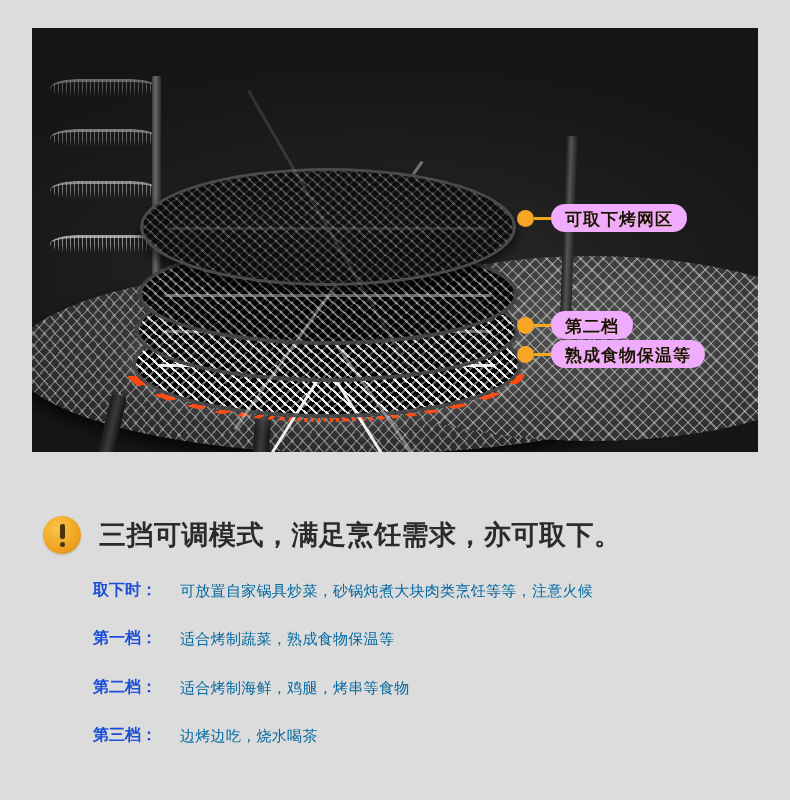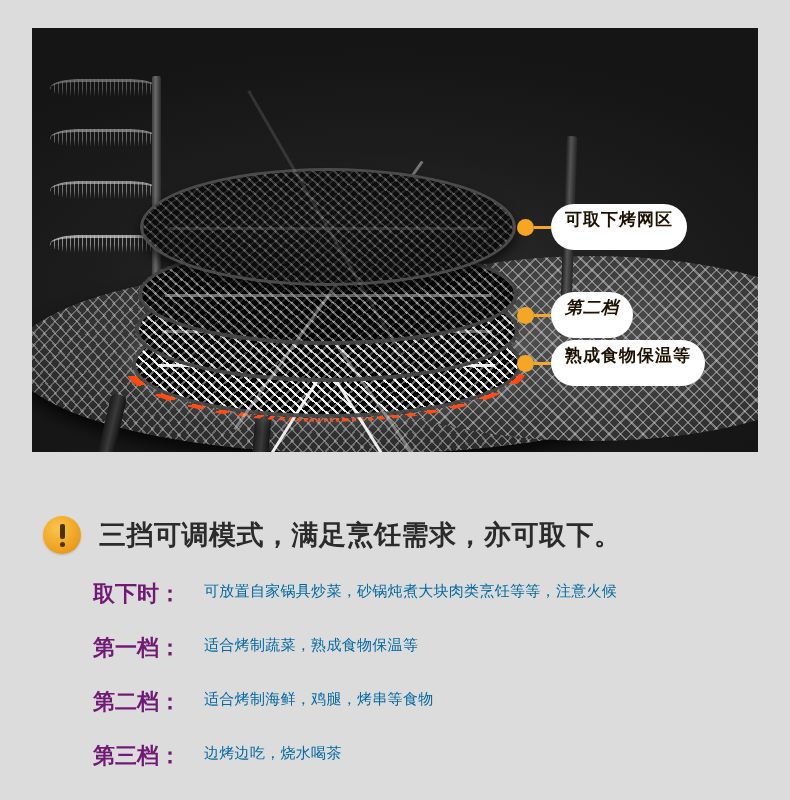--- a/index.html
+++ b/index.html
@@ -174,36 +174,36 @@
   .callout { position:absolute; display:flex; align-items:center; }
   .callout .dot {
     width:17px; height:17px; border-radius:50%;
     background:#F5A623;
     flex:0 0 auto;
   }
   .callout .lead {
     height:3px; background:#F5A623; flex:0 0 auto;
   }
   .badge {
-    background:#ffffff;
+    background:#f0abfc;
     border-radius:999px;
     color:#1a1208;
     font-weight:bold;
     font-size:17px;
     line-height:1;
-    padding:7px 14px 22px;
+    padding:7px 14px 4px;
     white-space:nowrap;
     letter-spacing:1px;
     text-shadow:0 1px 0 rgba(255,225,170,.35);
   }
   .c1 { left:485px; top:176px; }
   .c1 .lead { width:17px; }
   .c2 { left:485px; top:228px; }
   .c2 .lead { width:17px; }
-  .c3 { left:485px; top:264px;font-style:italic; }
+  .c3 { left:485px; top:283px; }
   .c3 .lead { width:17px; }
   .c4 { left:485px; top:312px; }
   .c4 .lead { width:17px; }
 
   
   .content { position:absolute; left:0; top:476px; width:790px; }
 
   .headline-row {
     display:flex; align-items:center;
     margin-left:43px; margin-top:40px;
@@ -232,21 +232,21 @@
     color:#2b2b2b;
     letter-spacing:.5px;
   }
 
   .spec-list { margin-top:24px; }
   .spec-row {
     display:flex; align-items:flex-start;
     margin-left:93px; margin-bottom:22px;
   }
   .spec-label {
-    font-size:22px; font-weight:bold; color:#701a75;
+    font-size:16px; font-weight:bold; color:#1d4ed8;
     flex:0 0 auto; white-space:nowrap;
     line-height:1.45;
   }
   .spec-value {
     font-size:15px; color:#0369a1;
     margin-left:23px;
     line-height:1.75;
     letter-spacing:.3px;
   }
   .spec-value .ln { display:block; }

